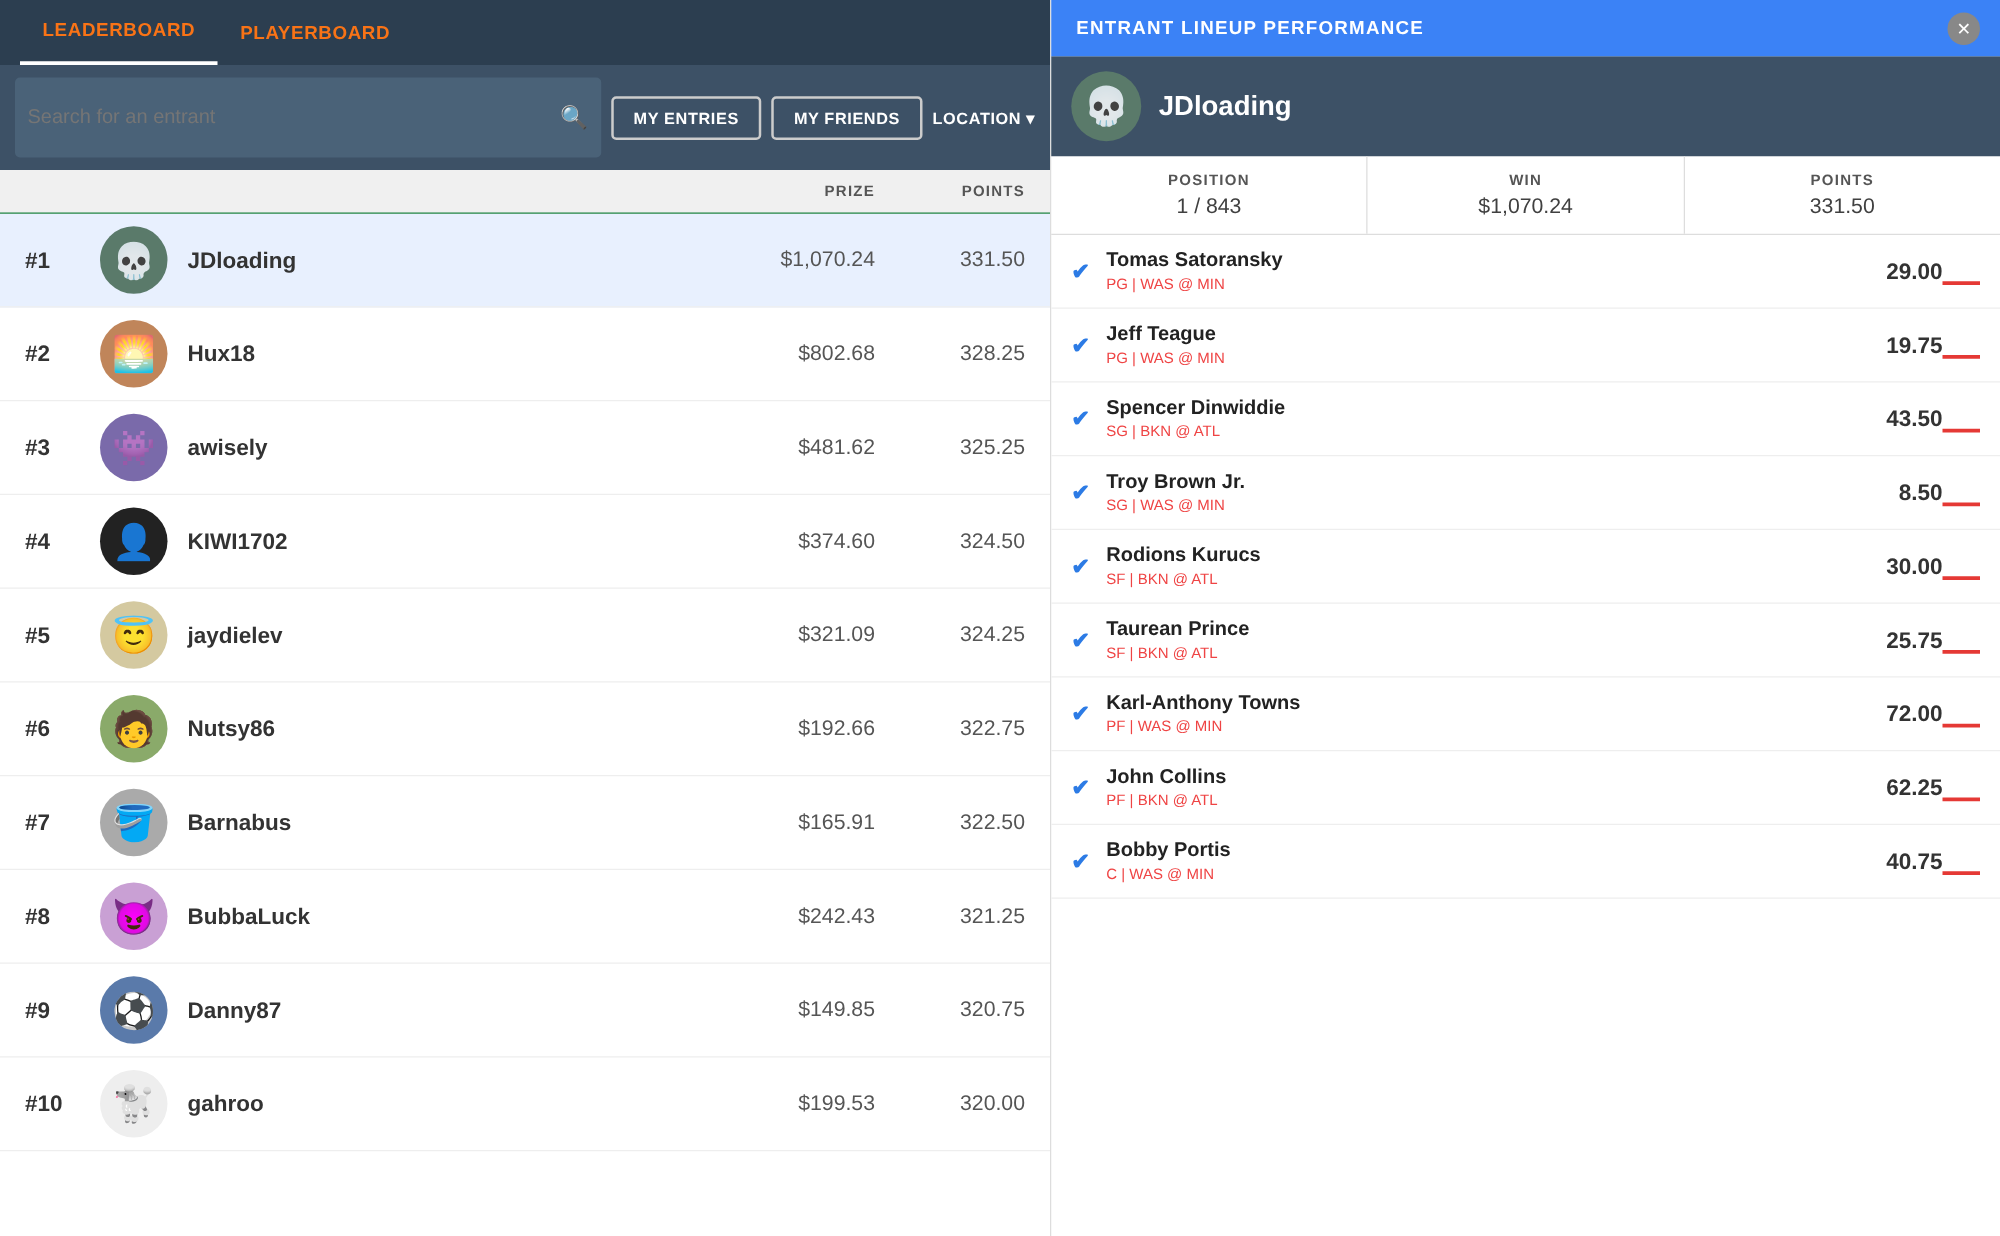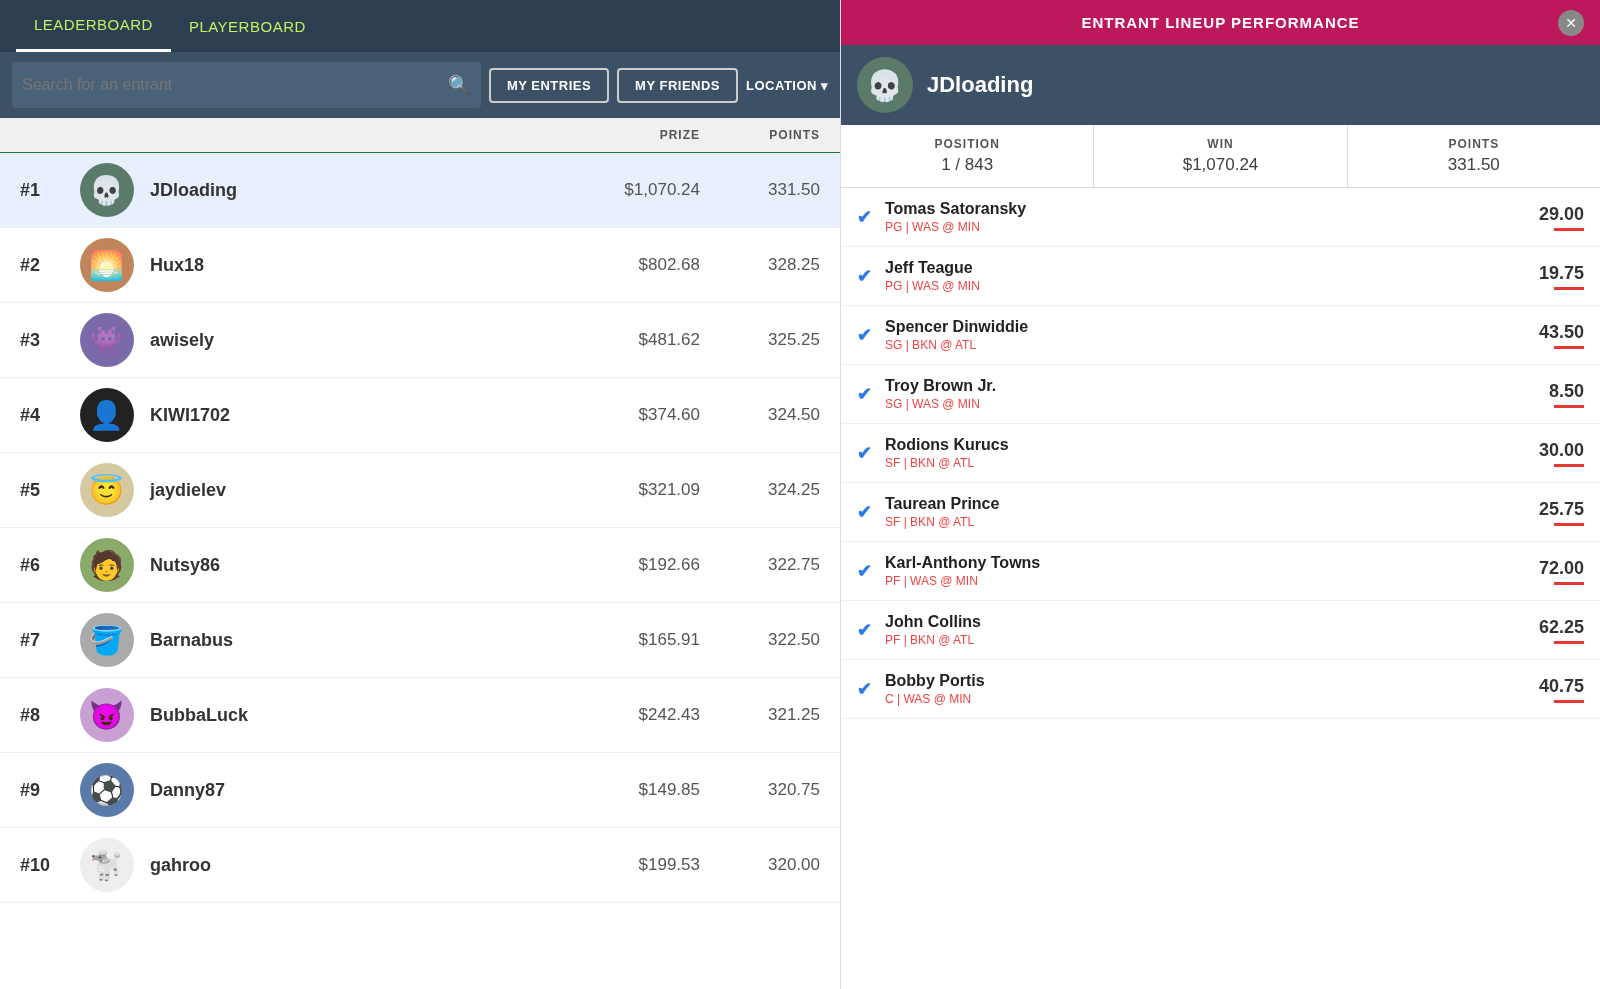--- a/index.html
+++ b/index.html
@@ -21,22 +21,22 @@
 
     
     .tab-bar {
       background: #2c3e50;
       display: flex;
       align-items: center;
       padding: 0 16px;
       height: 52px;
     }
     .tab-item {
-      color: #bef264;
-      font-weight: 400;
+      color: #f97316;
+      font-weight: 700;
       font-size: 15px;
       padding: 0 18px;
       height: 100%;
       display: flex;
       align-items: center;
       cursor: pointer;
       letter-spacing: 0.5px;
     }
     .tab-item.active {
       border-bottom: 3px solid #fff;
@@ -50,21 +50,21 @@
       padding: 10px 12px;
       gap: 8px;
     }
     .search-input-wrapper {
       flex: 1;
       background: #4a6278;
       border-radius: 4px;
       display: flex;
       align-items: center;
       padding: 0 10px;
-      height: 46px;
+      height: 64px;
     }
     .search-input {
       background: transparent;
       border: none;
       outline: none;
       color: #ccc;
       font-size: 16px;
       flex: 1;
     }
     .search-icon-btn {
@@ -186,24 +186,23 @@
     .right-panel {
       flex: 1;
       background: #fff;
       border-left: 1px solid #ddd;
       display: flex;
       flex-direction: column;
     }
 
     
     .lineup-header {
-      background: #be185d;
-      display: flex;
-      align-items: center;
-      justify-content: center;
+      background: #3b82f6;
+      display: flex;
+      align-items: center;
       padding: 14px 20px;
       position: relative;
     }
     .lineup-title {
       color: #fff;
       font-weight: 700;
       font-size: 15px;
       letter-spacing: 1px;
     }
     .close-btn {
@@ -313,21 +312,21 @@
     }
     .score-bar {
       width: 30px;
       height: 3px;
       background: #e53935;
       margin-top: 3px;
       margin-left: auto;
     }
     .player-score-wrap {
       display: flex;
-      flex-direction: column;
+      flex-direction: row;
       align-items: flex-end;
     }
   </style>
 </head>
 <body>
 
 <div class="left-panel">
 
   <div class="tab-bar">
     <div class="tab-item active">LEADERBOARD</div>

